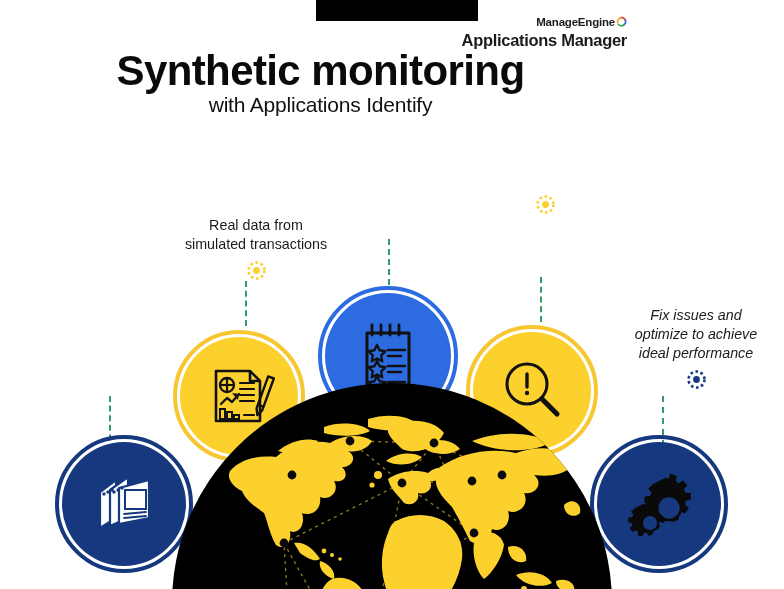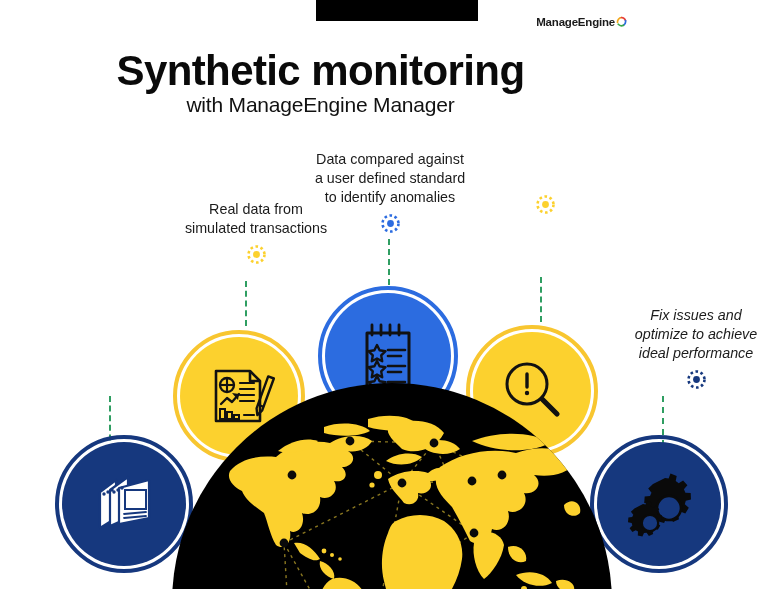--- a/index.html
+++ b/index.html
@@ -94,50 +94,40 @@
 
   <div class="logo">
     <div class="logo-top"><span>ManageEngine</span><span class="logo-swirl">
       <svg width="11" height="11" viewBox="0 0 22 22">
         <path d="M3 13 A9 9 0 0 1 11 3" fill="none" stroke="#f2a81d" stroke-width="3.4" stroke-linecap="round"></path>
         <path d="M11 3 A9 9 0 0 1 19 9" fill="none" stroke="#e8403a" stroke-width="3.4" stroke-linecap="round"></path>
         <path d="M19 9 A9 9 0 0 1 15 18.5" fill="none" stroke="#2c6ce0" stroke-width="3.4" stroke-linecap="round"></path>
         <path d="M15 18.5 A9 9 0 0 1 4.5 16.5" fill="none" stroke="#3aa84a" stroke-width="3.4" stroke-linecap="round"></path>
       </svg>
     </span></div>
+    <div class="logo-bottom">Applications Manager</div>
   </div>
 
   <div class="title">Synthetic monitoring</div>
-  <div class="subtitle">with ManageEngine Manager</div>
+  <div class="subtitle">with Applications Identify</div>
 
   <div class="stem" style="left:109px;top:396px;height:54px;"></div>
 
-  <div class="callout" style="left:166px;top:200px;width:180px;">
+  <div class="callout" style="left:166px;top:216px;width:180px;">
     <div class="ctext">Real data from
 simulated transactions</div>
     <span class="marker">
       <svg width="21" height="21" viewBox="0 0 21 21">
         <circle cx="10.5" cy="10.5" r="8" fill="none" stroke="#fcd12e" stroke-width="2.6" stroke-dasharray="2.6 2.6"></circle>
         <circle cx="10.5" cy="10.5" r="3.4" fill="#fcd12e"></circle>
       </svg>
     </span>
   </div>
   <div class="stem" style="left:245px;top:281px;height:45px;"></div>
 
-  <div class="callout" style="left:297px;top:150px;width:186px;">
-    <div class="ctext">Data compared against
-a user defined standard
-to identify anomalies</div>
-    <span class="marker">
-      <svg width="21" height="21" viewBox="0 0 21 21">
-        <circle cx="10.5" cy="10.5" r="8" fill="none" stroke="#2c6ce0" stroke-width="2.6" stroke-dasharray="2.6 2.6"></circle>
-        <circle cx="10.5" cy="10.5" r="3.4" fill="#2c6ce0"></circle>
-      </svg>
-    </span>
-  </div>
   <div class="stem" style="left:388px;top:239px;height:46px;"></div>
 
   <div class="callout" style="left:458px;top:188px;width:174px;">
     <span class="marker">
       <svg width="21" height="21" viewBox="0 0 21 21">
         <circle cx="10.5" cy="10.5" r="8" fill="none" stroke="#fcd12e" stroke-width="2.6" stroke-dasharray="2.6 2.6"></circle>
         <circle cx="10.5" cy="10.5" r="3.4" fill="#fcd12e"></circle>
       </svg>
     </span>
   </div>

